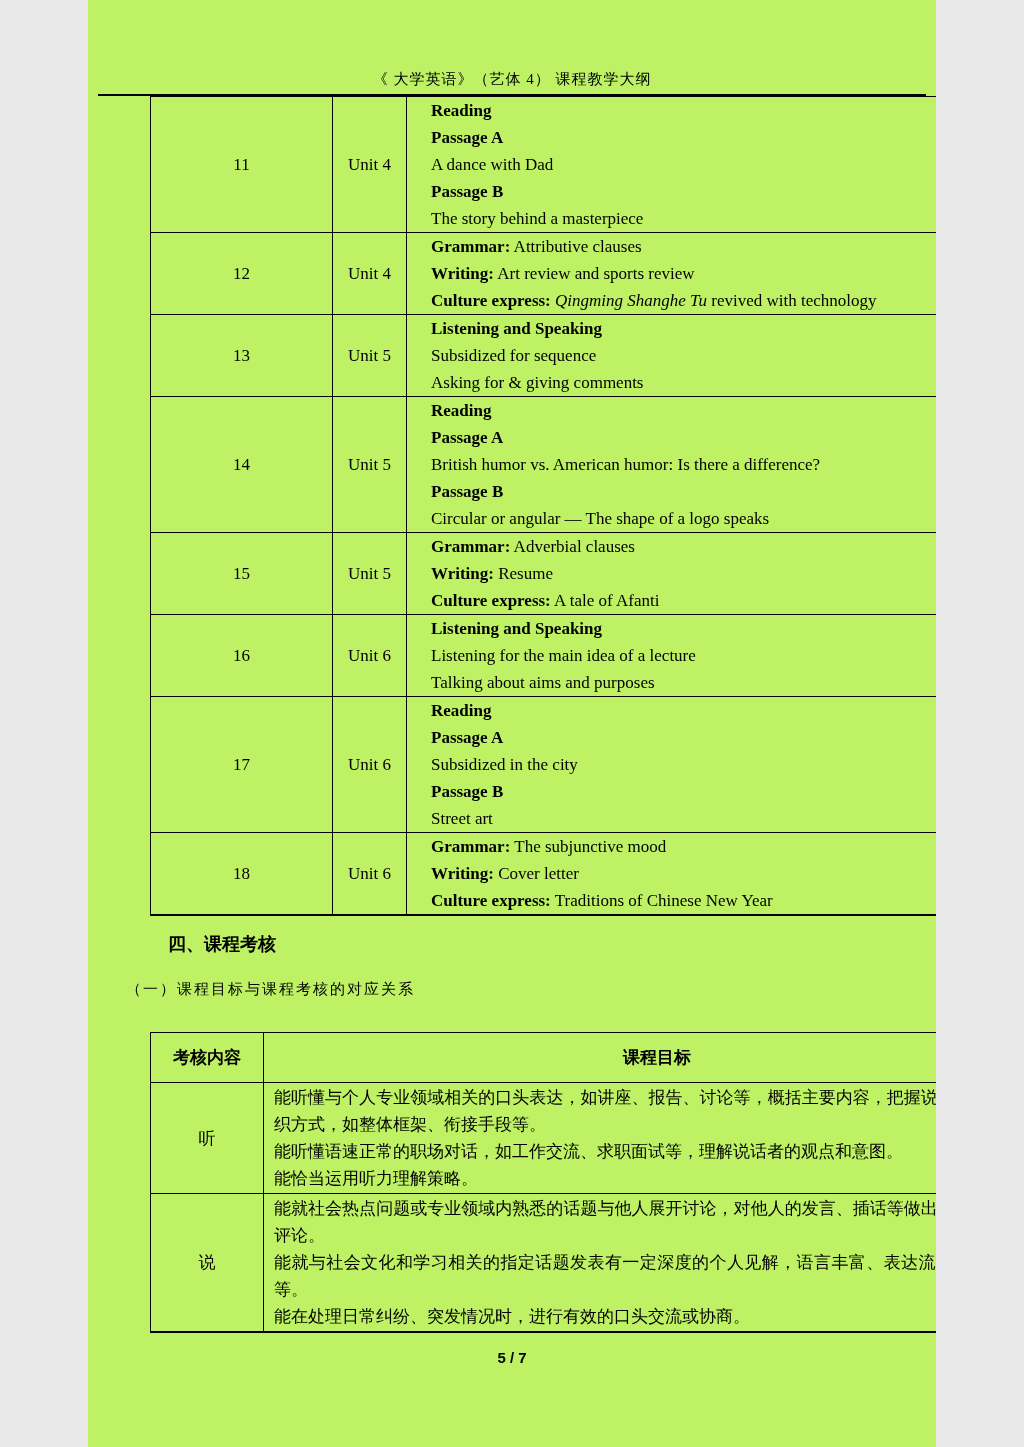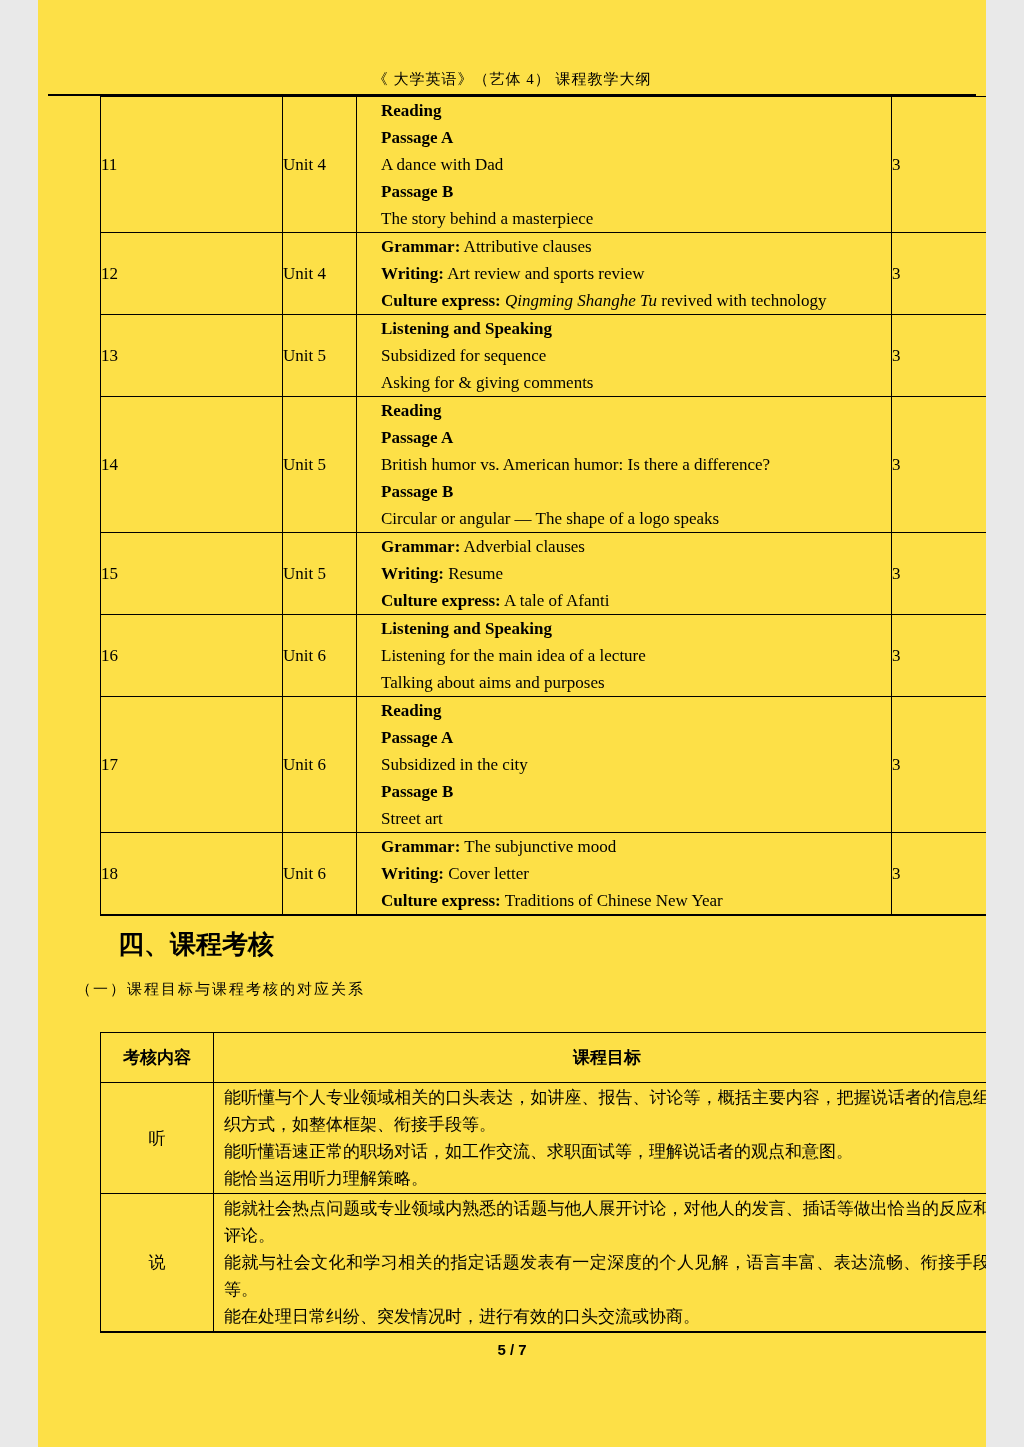--- a/index.html
+++ b/index.html
@@ -1,19 +1,19 @@
 <!DOCTYPE html>
 <html><head>
 <meta charset="utf-8">
 <style>
   * { margin: 0; padding: 0; box-sizing: border-box; }
   html, body { background: #e9e9e9; }
   .page {
-    width: 948px; height: 1447px;
-    background: #fde047;
+    width: 848px; height: 1447px;
+    background: #bef264;
     margin: 0 auto;
     position: relative;
     color: #000;
     font-family: "Liberation Serif", serif;
     overflow: hidden;
   }
   .header-title {
     padding-top: 70px;
     text-align: center;
     font-size: 15px;
@@ -28,30 +28,30 @@
   .schedule-table {
     margin-left: 62px;
     width: 900px;
     border-bottom: 2px solid #000;
   }
   .schedule-table td {
     border: 1px solid #000;
     font-size: 17px;
     vertical-align: middle;
   }
-  .week-cell, .unit-cell, .hours-cell { }
+  .week-cell, .unit-cell, .hours-cell { text-align: center; }
   .content-cell { padding-left: 24px; }
   .content-line { line-height: 27px; white-space: nowrap; }
   .seg-bold { font-weight: bold; }
   .seg-italic { font-style: italic; }
   .section-heading {
     margin: 13px 0 4px 80px;
     font-family: "Liberation Sans", sans-serif;
     font-weight: bold;
-    font-size: 26px;
+    font-size: 18px;
     line-height: 30px;
   }
   .section-subheading {
     margin: 15px 0 0 38px;
     font-size: 15px;
     line-height: 30px;
     letter-spacing: 2px;
   }
   .assessment-table {
     margin: 28px 0 0 62px;
@@ -66,21 +66,21 @@
   .assessment-table th {
     height: 50px;
     font-family: "Liberation Sans", sans-serif;
     font-weight: bold;
     text-align: center;
   }
   .assessment-label-cell { text-align: center; }
   .assessment-objectives-cell { padding: 1px 10px; }
   .assessment-objectives-cell p { line-height: 27px; text-align: justify; }
   .page-footer {
-    margin-top: 8px;
+    margin-top: 16px;
     text-align: center;
     font-family: "Liberation Sans", sans-serif;
     font-weight: bold;
     font-size: 15px;
   }
 </style>
 </head>
 <body>
 
 <div class="page">

